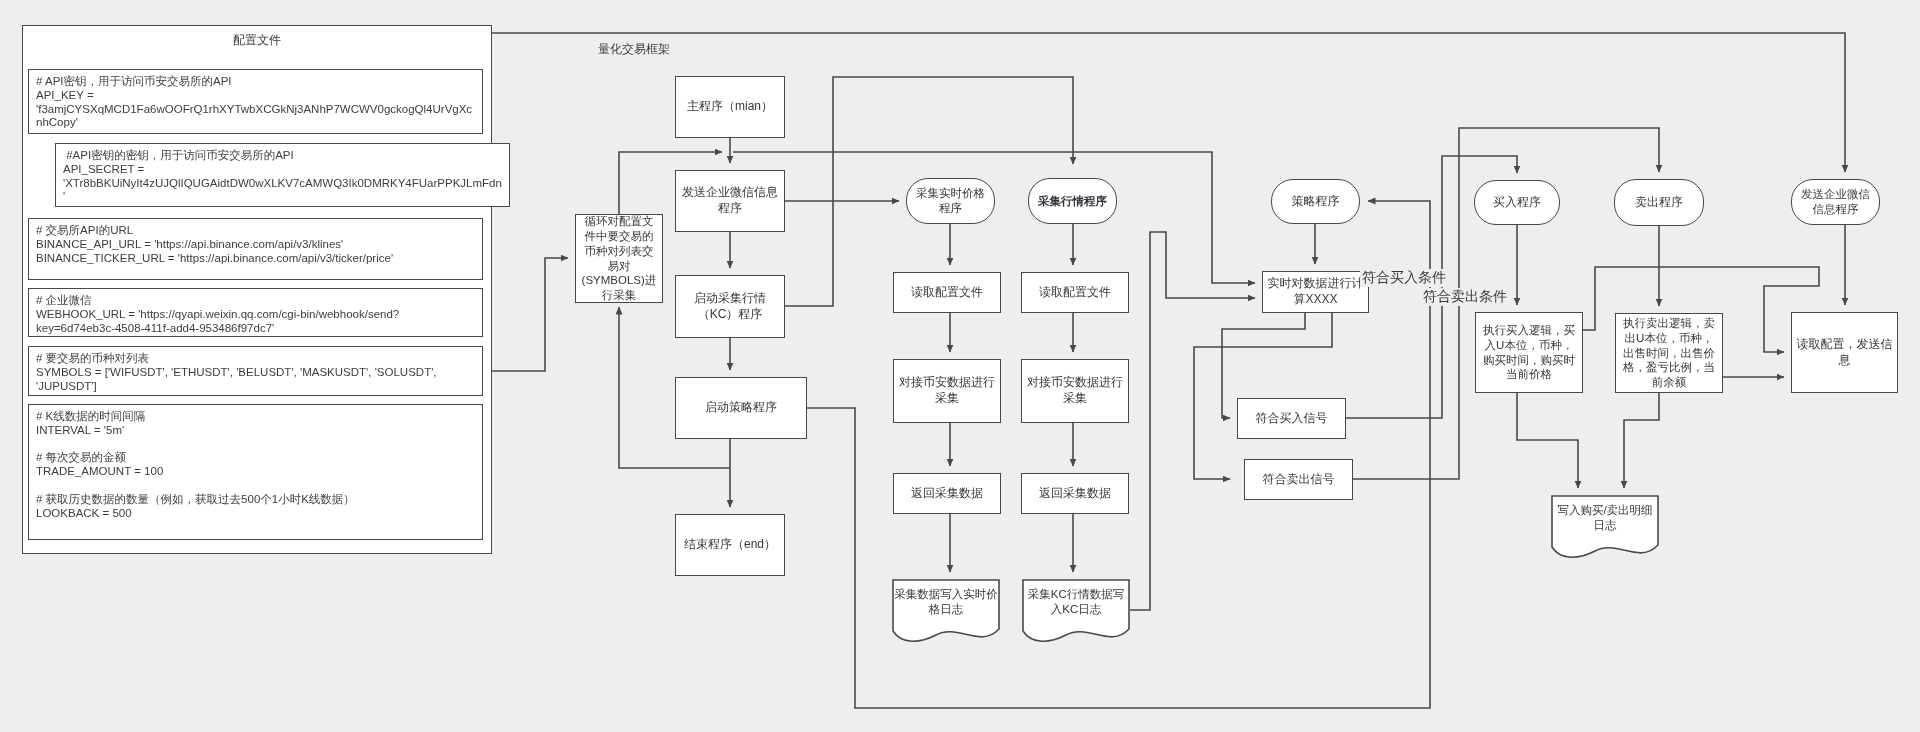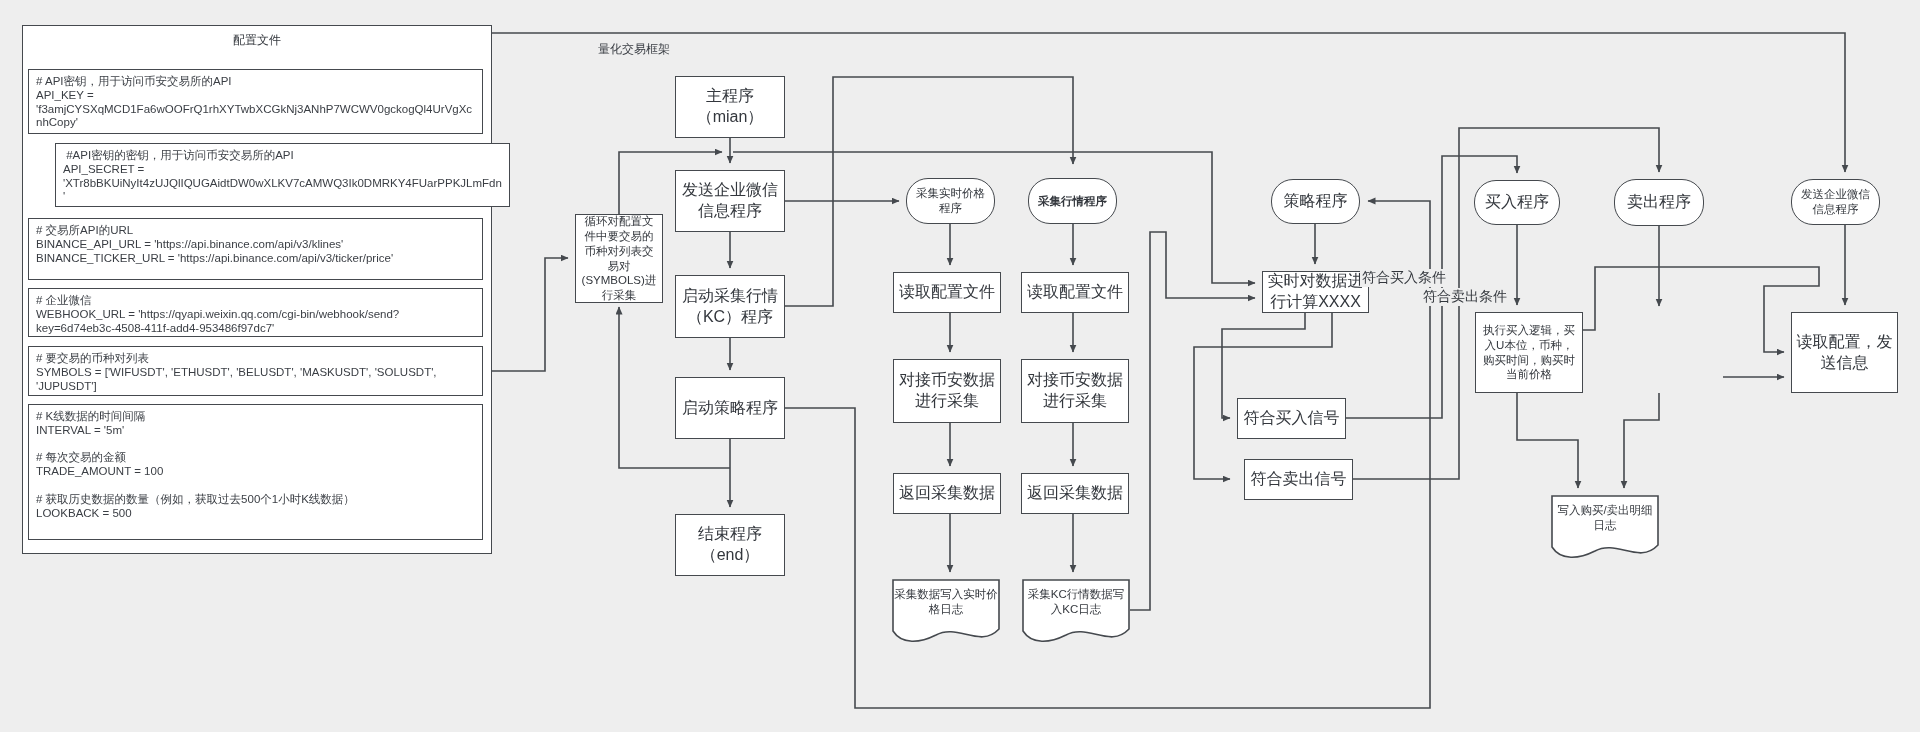--- a/index.html
+++ b/index.html
@@ -7,21 +7,21 @@
     position:relative;width:1920px;height:732px;overflow:hidden;
     background:#eeeeee;
     font-family:"Liberation Sans","DejaVu Sans",sans-serif;
     color:#33373d;
   }
   svg.wires{position:absolute;left:0;top:0;z-index:1;}
   .node{
     position:absolute;z-index:2;box-sizing:border-box;
     background:#ffffff;border:1.6px solid #45494e;
     display:flex;align-items:center;justify-content:center;
-    text-align:center;font-size:16px;line-height:1.3;
+    text-align:center;font-size:12px;line-height:1.3;
     padding:2px 4px;white-space:pre-line;
   }
   .rounded{border-radius:22px;}
   .small{font-size:11.5px;line-height:1.28;}
   .panel{
     position:absolute;z-index:2;box-sizing:border-box;
     background:#ffffff;border:1.6px solid #45494e;
   }
   .panel-title{
     position:absolute;top:6px;left:0;right:0;text-align:center;
@@ -118,21 +118,21 @@
 TRADE_AMOUNT = 100
 
 # 获取历史数据的数量（例如，获取过去500个1小时K线数据）
 LOOKBACK = 500</div>
 
   <div class="frame-title" style="left:598px;top:41px;">量化交易框架</div>
 
   <div class="node" style="left:675px;top:76px;width:110px;height:62px;">主程序（mian）</div>
   <div class="node" style="left:675px;top:170px;width:110px;height:62px;">发送企业微信信息程序</div>
   <div class="node" style="left:675px;top:275px;width:110px;height:63px;">启动采集行情（KC）程序</div>
-  <div class="node" style="left:675px;top:377px;width:110px;height:62px;">启动策略程序</div>
+  <div class="node" style="left:675px;top:377px;width:132px;height:62px;">启动策略程序</div>
   <div class="node" style="left:675px;top:514px;width:110px;height:62px;">结束程序（end）</div>
   <div class="node small" style="left:575px;top:214px;width:88px;height:89px;">循环对配置文件中要交易的币种对列表交易对(SYMBOLS)进行采集</div>
 
   <div class="node rounded small" style="left:906px;top:178px;width:89px;height:46px;">采集实时价格程序</div>
   <div class="node" style="left:893px;top:272px;width:108px;height:41px;">读取配置文件</div>
   <div class="node" style="left:893px;top:359px;width:108px;height:64px;">对接币安数据进行采集</div>
   <div class="node" style="left:893px;top:473px;width:108px;height:41px;">返回采集数据</div>
   <div class="doc" style="left:892px;top:579px;width:108px;height:70px;">
     <svg width="108" height="70" viewBox="0 0 108 70">
       <path d="M1,1 H107 V50 C88,70 66,44 44,56 C28,64 10,66 1,52 Z" fill="#ffffff" stroke="#45494e" stroke-width="1.6"></path>
@@ -157,20 +157,21 @@
   <div class="node" style="left:1237px;top:459px;width:109px;height:41px;margin-left:7px;">符合卖出信号</div>
 
   <div class="floating-label" style="left:1360px;top:269px;">符合买入条件</div>
   <div class="floating-label" style="left:1421px;top:288px;">符合卖出条件</div>
 
   <div class="node rounded" style="left:1474px;top:180px;width:86px;height:45px;">买入程序</div>
   <div class="node rounded" style="left:1614px;top:179px;width:90px;height:47px;">卖出程序</div>
   <div class="node rounded small" style="left:1791px;top:179px;width:89px;height:46px;">发送企业微信信息程序</div>
 
   <div class="node small" style="left:1475px;top:312px;width:108px;height:81px;">执行买入逻辑，买入U本位，币种，购买时间，购买时当前价格</div>
+  <div class="node small" style="left:1615px;top:313px;width:108px;height:80px;">执行卖出逻辑，卖出U本位，币种，出售时间，出售价格，盈亏比例，当前余额</div>
   <div class="node" style="left:1791px;top:312px;width:107px;height:81px;">读取配置，发送信息</div>
 
   <div class="doc" style="left:1550px;top:495px;width:110px;height:70px;">
     <svg width="110" height="70" viewBox="0 0 108 70">
       <path d="M1,1 H107 V50 C88,70 66,44 44,56 C28,64 10,66 1,52 Z" fill="#ffffff" stroke="#45494e" stroke-width="1.6"></path>
     </svg>
     <div class="doc-text">写入购买/卖出明细日志</div>
   </div>
 
 </div>

